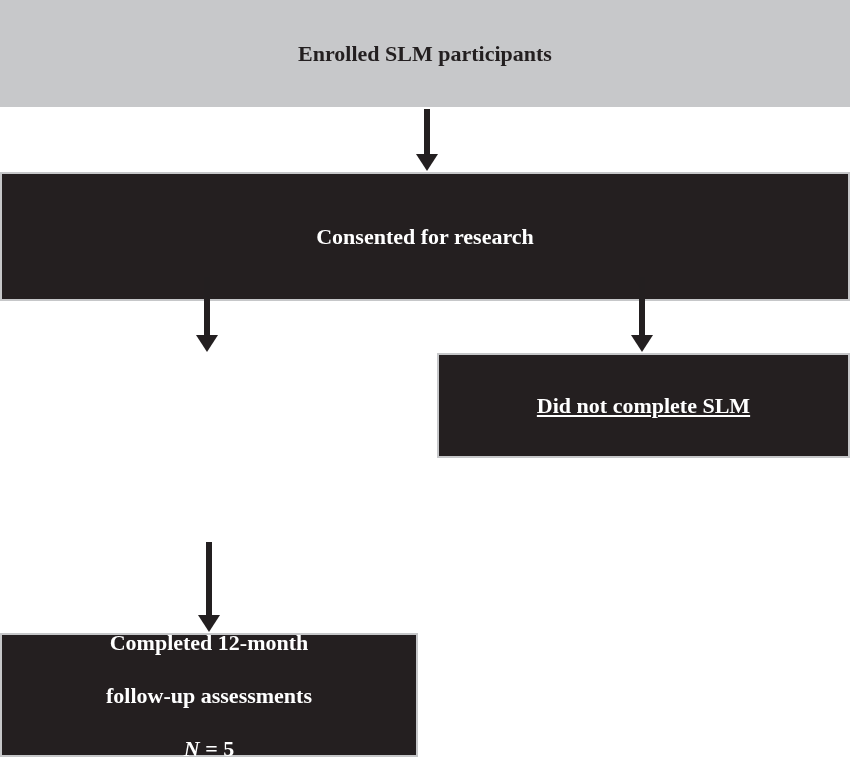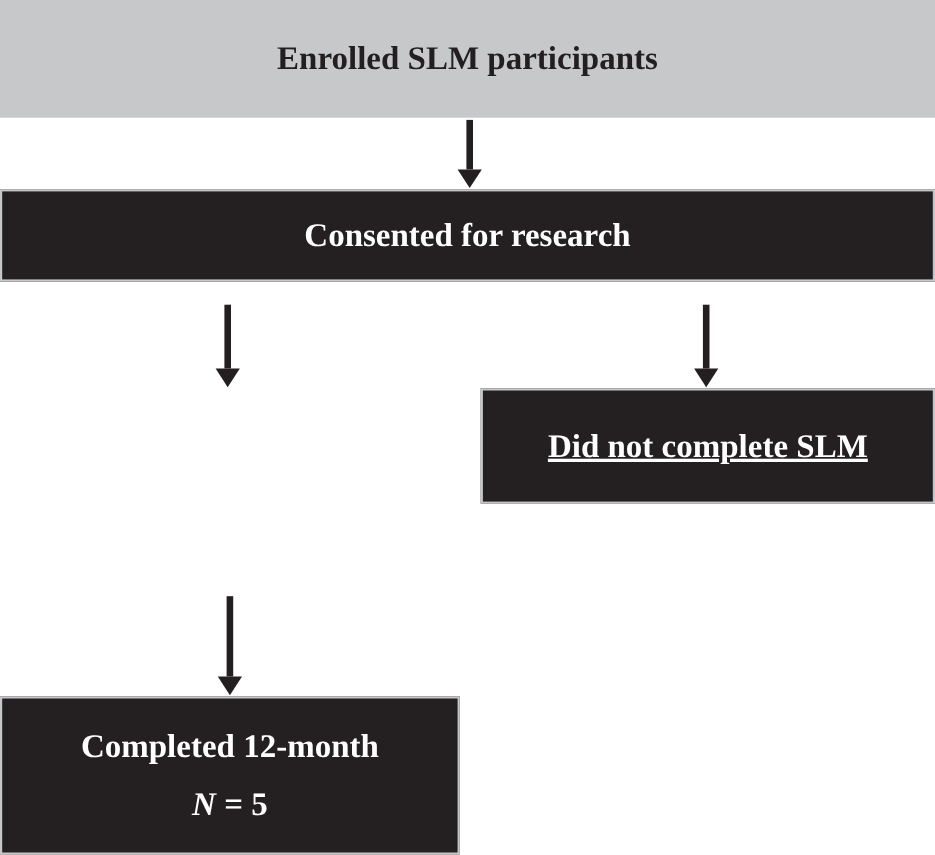--- a/index.html
+++ b/index.html
@@ -13,39 +13,39 @@
     font-weight: bold;
   }
   .box {
     position: absolute;
     box-sizing: border-box;
     display: flex;
     flex-direction: column;
     justify-content: center;
     align-items: center;
     text-align: center;
-    font-size: 30px;
+    font-size: 22px;
     line-height: 43px;
   }
   .box--gray {
     background: var(--box-gray-fill, #c7c8ca);
     color: var(--text-dark, #231f20);
   }
   .box--dark {
     background: var(--box-dark-fill, #241f20);
     color: var(--text-light, #ffffff);
     border: 2px solid var(--box-dark-border, #c6c7c9);
   }
   .nvar { font-style: italic; }
 
   .box-a { left: 0;     top: 0;     width: 850px; height: 107px; }
-  .box-b { left: 0;     top: 172px; width: 850px; height: 84px; }
+  .box-b { left: 0;     top: 172px; width: 850px; height: 129px; }
   .box-c { left: 0;     top: 353px; width: 414px; height: 187px; }
   .box-d { left: 437px; top: 353px; width: 413px; height: 105px; text-decoration: underline; }
-  .box-e { left: 0;     top: 633px; width: 418px; height: 144px; gap: 10px; }
+  .box-e { left: 0;     top: 633px; width: 418px; height: 124px; gap: 10px; }
 
   .arrow {
     position: absolute;
     width: 22px;
     display: flex;
     flex-direction: column;
     align-items: center;
   }
   .arrow-shaft { width: 6px; flex: 1; background: var(--arrow, #231f20); }
   .arrow-head {
@@ -92,16 +92,17 @@
     <div>Did not complete SLM</div>
   </div>
 
   <div class="arrow arrow-4">
     <div class="arrow-shaft"></div>
     <div class="arrow-head"></div>
   </div>
 
   <div class="box box--dark box-e">
     <div>Completed 12-month</div>
+    <div>follow-up assessments</div>
     <div><span class="nvar">N</span><span> = 5</span></div>
   </div>
 
 </div>
 
 </body></html>

